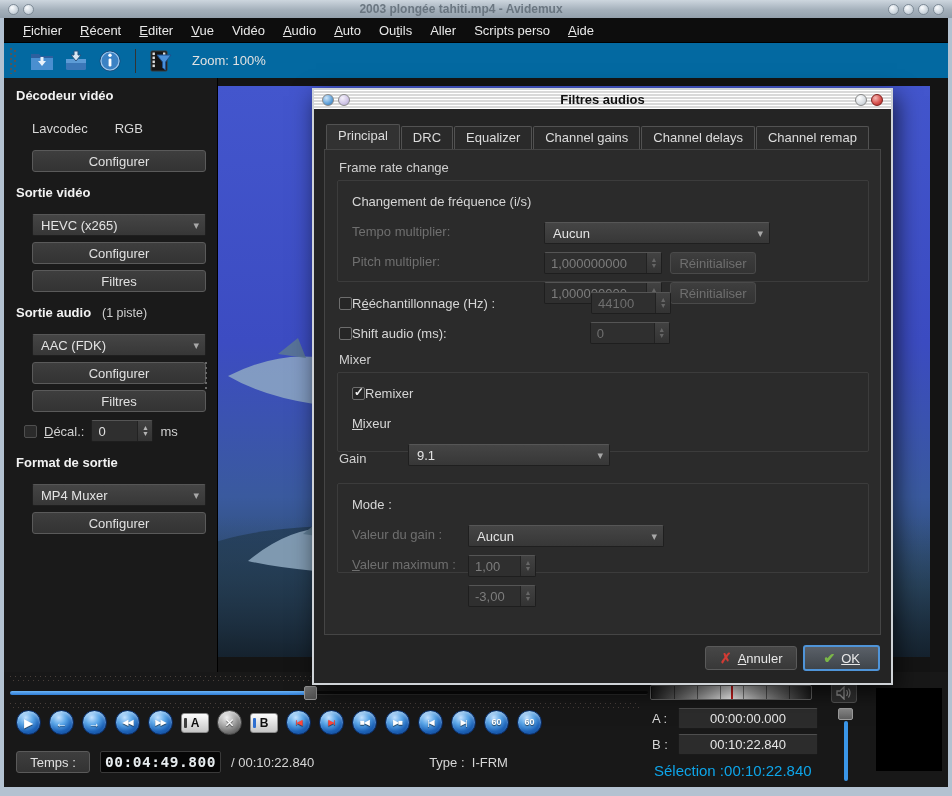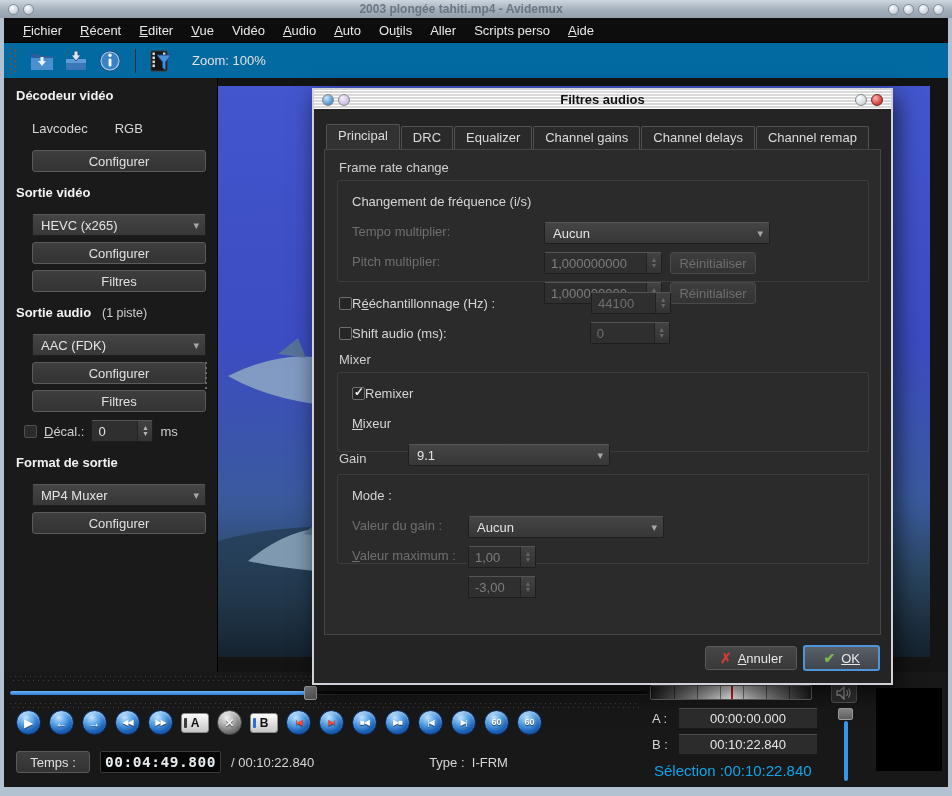--- a/index.html
+++ b/index.html
@@ -520,21 +520,21 @@
           <div class="checkbox checked"></div>
           <span class="lbl">Remixer</span>
         </div>
         <div class="grow" style="margin-top:36px">
           <span class="rlbl"><u>M</u>ixeur</span>
           <div class="ctl combo" style="left:70px; width:202px">9.1</div>
         </div>
       </div>
 
       <div class="sec-label" style="top:301px">Gain</div>
-      <div class="group" style="top:324px; height:90px">
+      <div class="group" style="top:333px; height:90px">
         <div class="grow" style="margin-top:6px">
           <span class="rlbl">Mode :</span>
           <div class="ctl combo" style="left:130px; width:196px">Aucun</div>
         </div>
         <div class="grow">
           <span class="rlbl dim">Valeur du gain :</span>
           <div class="ctl spin dim" style="left:130px; width:68px">
             <div class="val">1,00</div>
             <div class="arrs">
                 <span>▲</span>

